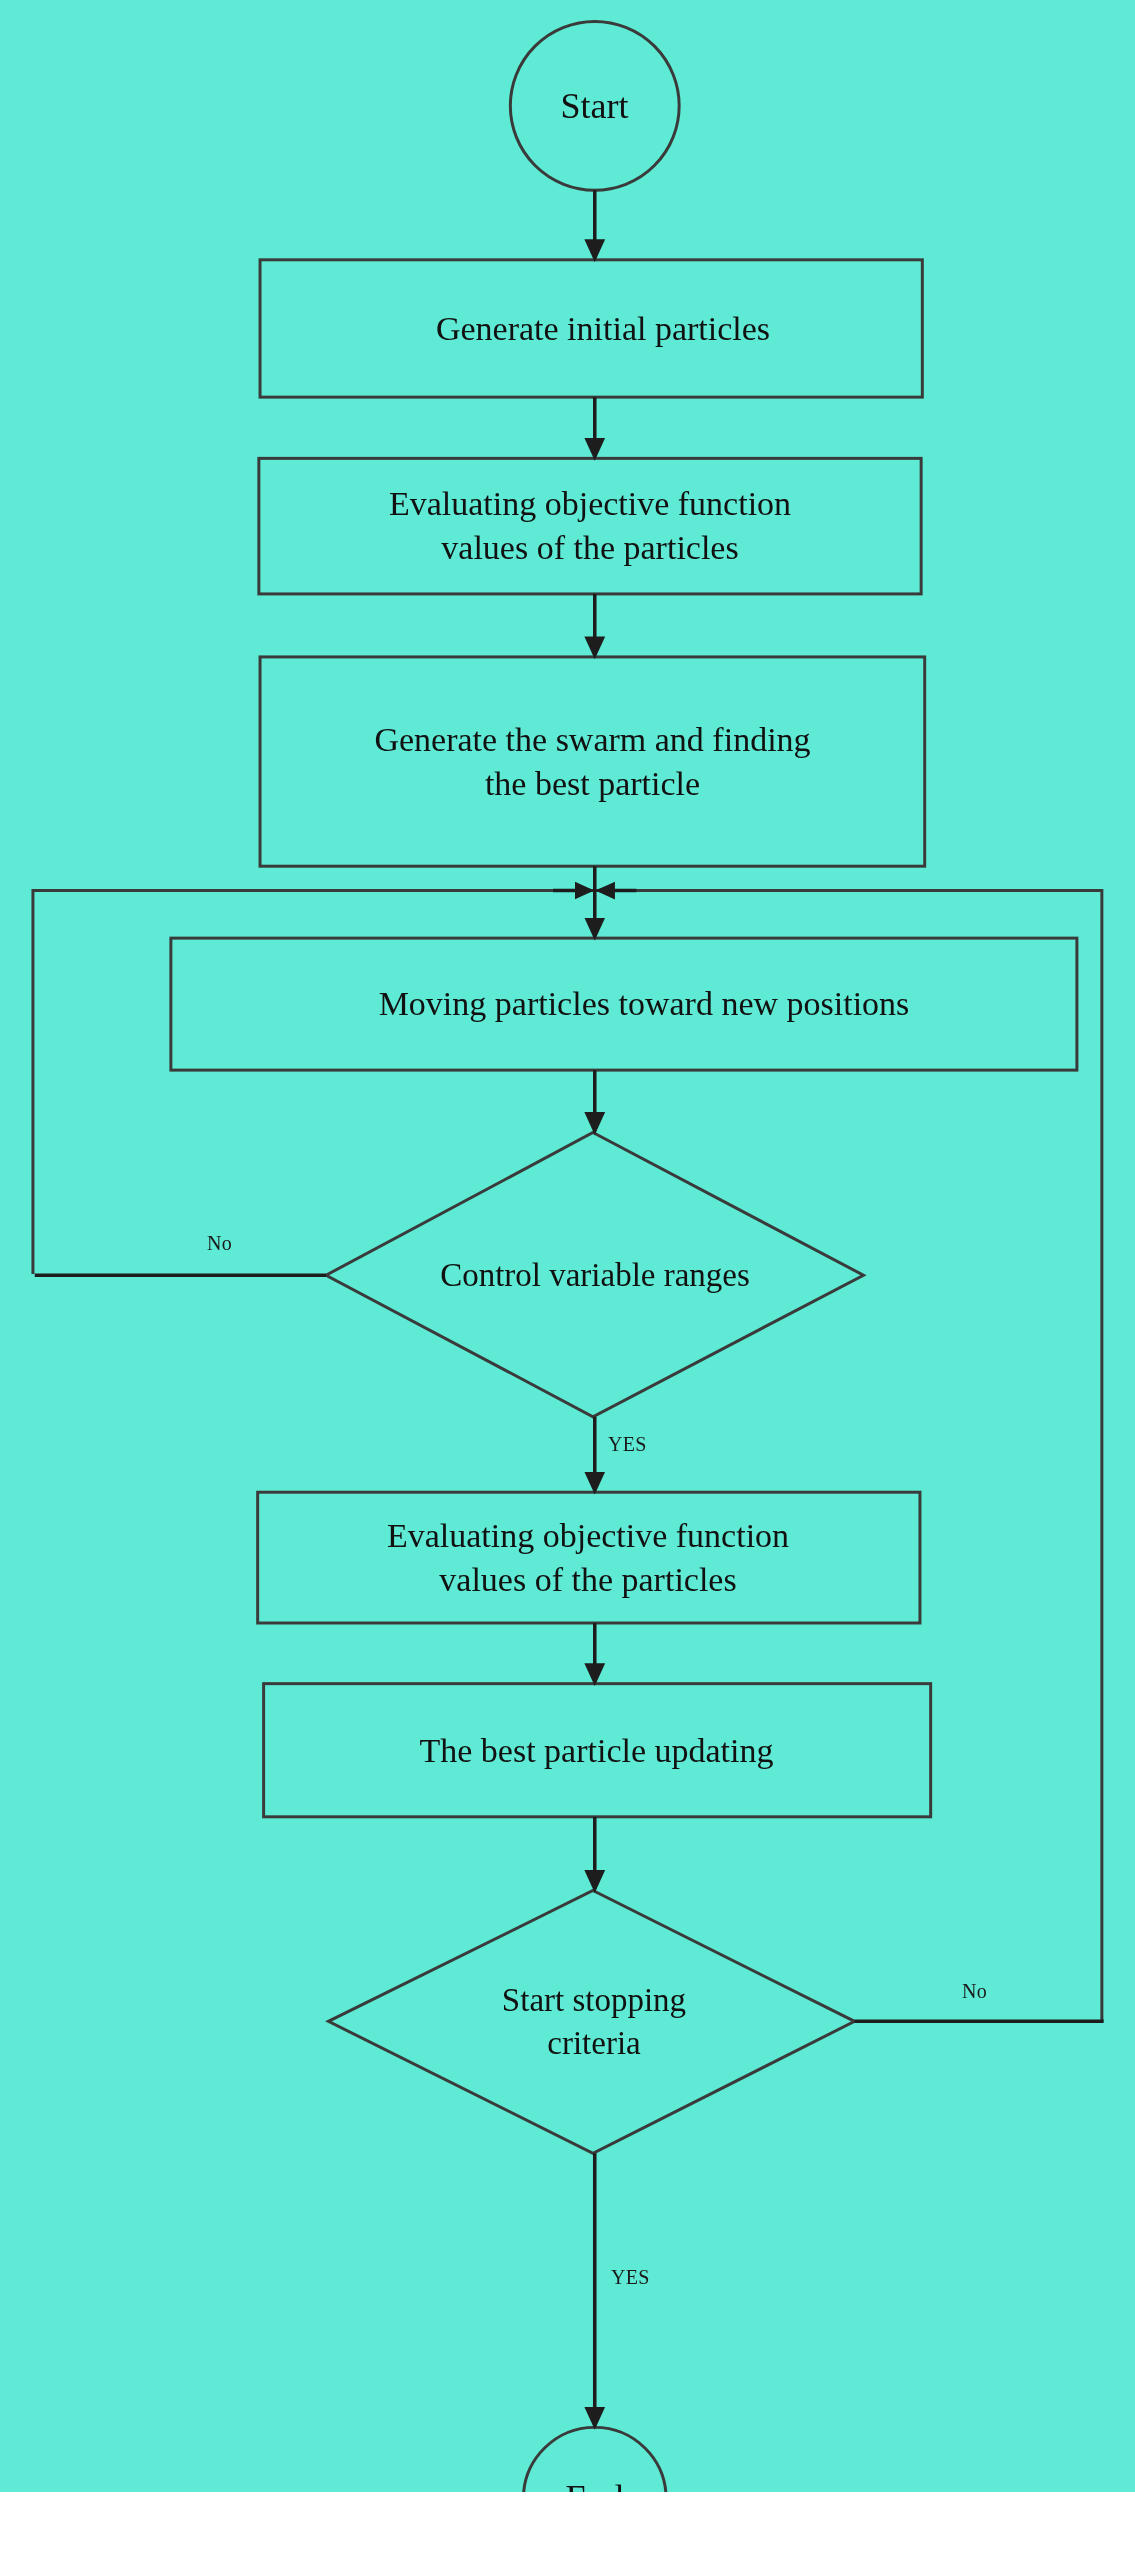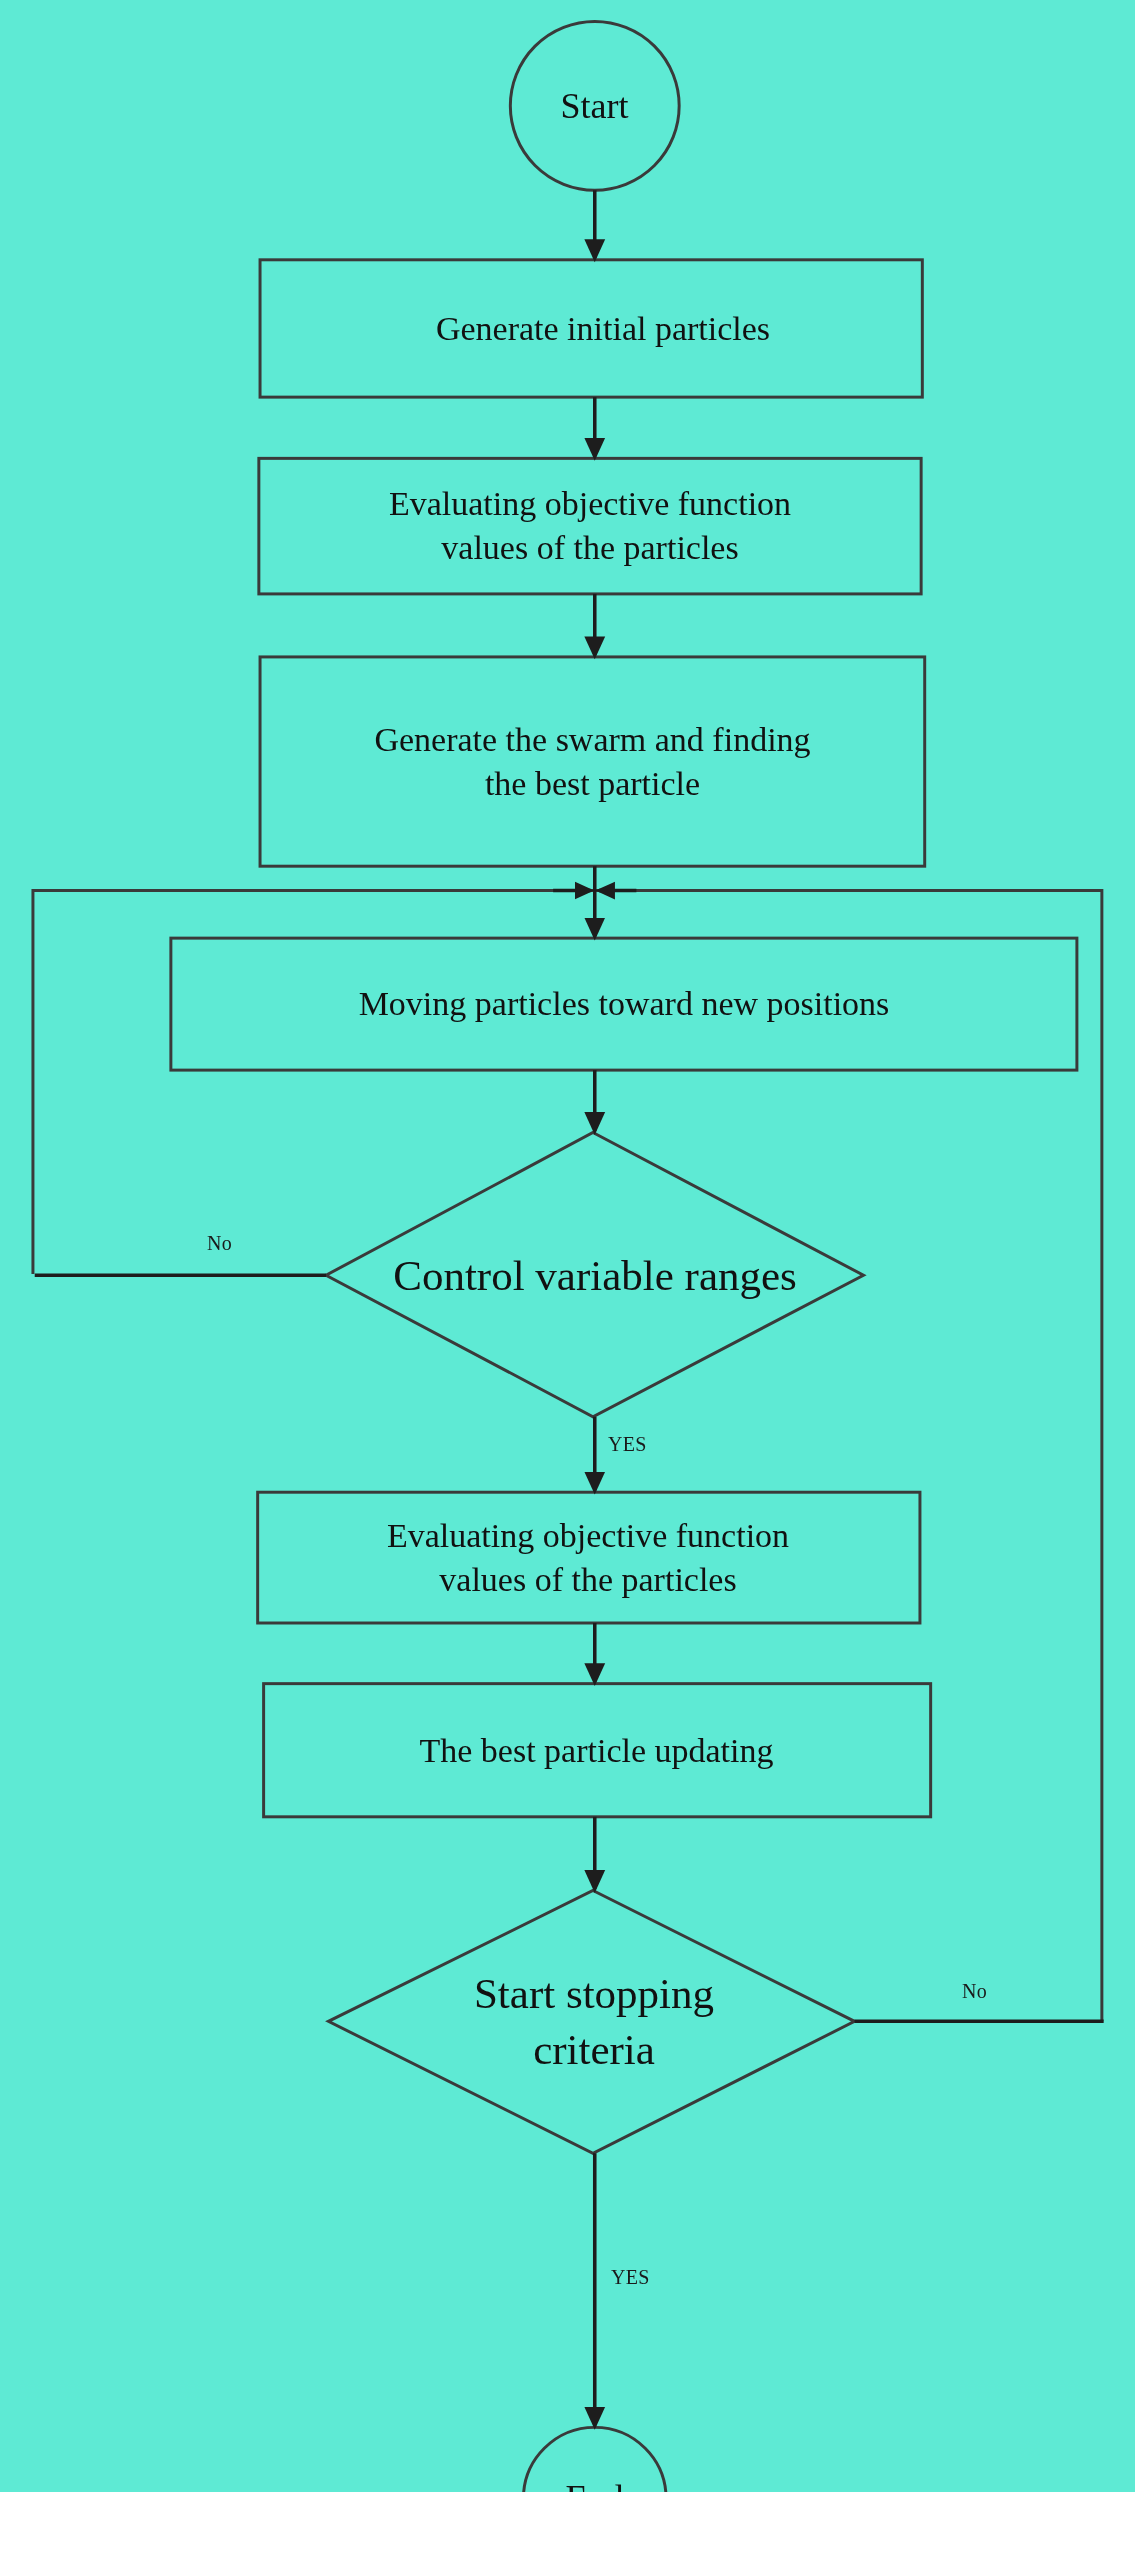--- a/index.html
+++ b/index.html
@@ -32,21 +32,21 @@
     justify-content: center;
     text-align: center;
     color: #111111;
     font-family: "Liberation Serif", "DejaVu Serif", serif;
     line-height: 1.28;
     pointer-events: none;
     white-space: pre-line;
   }
   .terminal-text { font-size: 36px; }
   .process-text { font-size: 34px; }
-  .decision-text { font-size: 43px; }
+  .decision-text { font-size: 33px; }
   .edge-label {
     position: absolute;
     color: #1a1a1a;
     font-family: "Liberation Serif", "DejaVu Serif", serif;
     font-size: 20px;
     letter-spacing: 0.3px;
     white-space: nowrap;
   }
 </style>
 </head>
@@ -121,21 +121,21 @@
   <div class="node-text terminal-text" style="left:510px; top:21.4px; width:169px; height:169px;">Start</div>
 
   <div class="node-text process-text" style="left:272px; top:260px; width:662px; height:137px;">Generate initial particles</div>
 
   <div class="node-text process-text" style="left:259px; top:458px; width:662px; height:136px;">Evaluating objective function
 values of the particles</div>
 
   <div class="node-text process-text" style="left:260px; top:657px; width:665px; height:209px;">Generate the swarm and finding
 the best particle</div>
 
-  <div class="node-text process-text" style="left:171px; top:938px; width:906px; height:132px;">Moving particles toward new positions</div>
+  <div class="node-text process-text" style="left:171px; top:938px; width:906px; height:132px;padding-left:20px;">Moving particles toward new positions</div>
 
   <div class="node-text decision-text" style="left:357px; top:1240px; width:476px; height:71px;">Control variable ranges</div>
 
   <div class="node-text process-text" style="left:257px; top:1492px; width:662px; height:131px;">Evaluating objective function
 values of the particles</div>
 
   <div class="node-text process-text" style="left:263px; top:1684px; width:667px; height:133px;">The best particle updating</div>
 
   <div class="node-text decision-text" style="left:392px; top:1968px; width:404px; height:107px;">Start stopping
 criteria</div>

